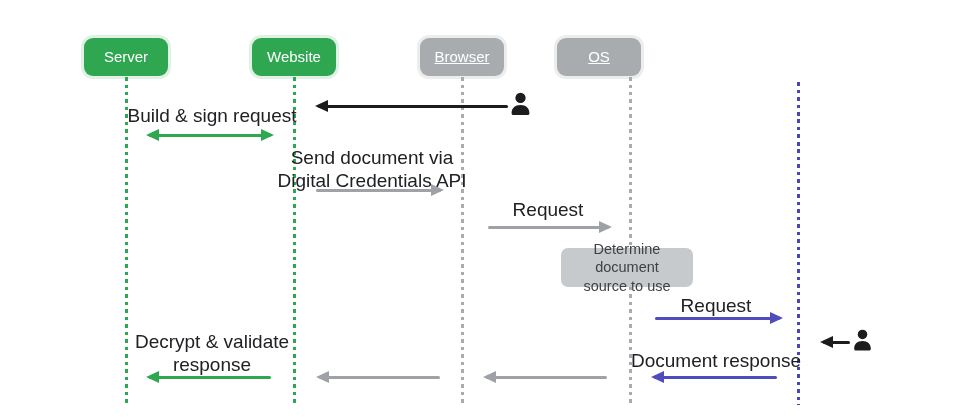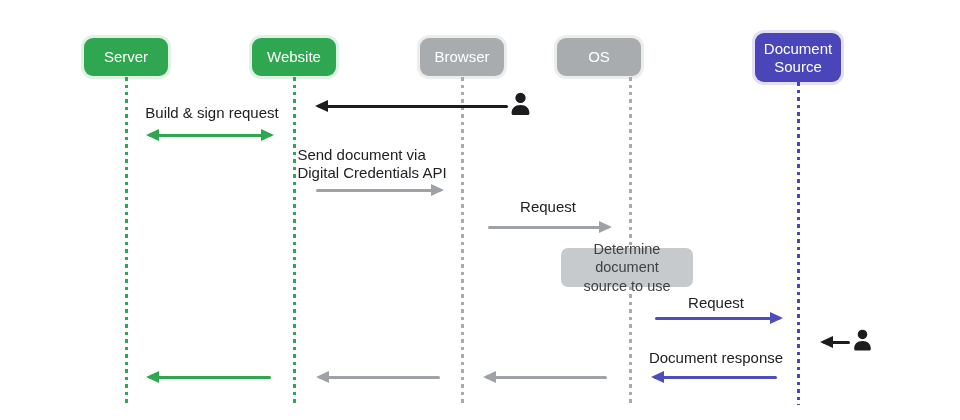--- a/index.html
+++ b/index.html
@@ -6,21 +6,21 @@
   body{font-family:"Liberation Sans","DejaVu Sans",sans-serif;}
   #stage{position:relative;width:960px;height:420px;background:var(--background,#fff);overflow:hidden;}
 
   
   .actor{
     position:absolute;display:flex;align-items:center;justify-content:center;
     border-radius:9px;color:#fff;font-size:15px;line-height:1.15;text-align:center;
     white-space:pre-line;
   }
   .actor.green{background:var(--green);box-shadow:0 0 0 3px rgba(46,167,80,.15);}
-  .actor.gray{background:var(--gray-box);box-shadow:0 0 0 3px rgba(168,172,175,.22);}
+  .actor.gray{background:var(--gray-box);box-shadow:0 0 0 3px rgba(168,172,175,.22);text-decoration:underline;}
   .actor.purple{background:var(--purple);box-shadow:0 0 0 3px rgba(74,69,184,.16);}
 
   
   .lifeline{
     position:absolute;width:3px;
     background:repeating-linear-gradient(180deg,var(--c) 0 3.5px,transparent 3.5px 7.5px);
   }
   .lifeline.green{--c:var(--green);}
   .lifeline.gray{--c:var(--gray-box);}
   .lifeline.purple{--c:var(--purple);}
@@ -32,22 +32,22 @@
   .arrow .head.left{left:0;border-right:13px solid currentColor;}
   .arrow .head.right{right:0;border-left:13px solid currentColor;}
   .arrow.green{color:var(--green);}
   .arrow.gray{color:var(--gray-arrow);}
   .arrow.purple{color:var(--purple-arrow);}
   .arrow.black{color:var(--black);}
 
   
   .label{
     position:absolute;transform:translateX(-50%);
-    font-size:15px;color:var(--label-text);line-height:1.22;
-    white-space:pre-line;
+    font-size:19px;color:var(--label-text);line-height:1.22;
+    text-align:center;white-space:pre-line;
   }
 
   
   .note{
     position:absolute;background:var(--note-bg);color:var(--note-text);
     border-radius:7px;font-size:14.5px;line-height:1.25;text-align:center;
     display:flex;align-items:center;justify-content:center;white-space:pre-line;
     padding:4px 8px;box-sizing:border-box;
   }
 
@@ -61,22 +61,20 @@
   <div class="lifeline green" style="left:125px;top:77px;height:328px"></div>
   <div class="lifeline green" style="left:293px;top:77px;height:328px"></div>
   <div class="lifeline gray" style="left:461px;top:77px;height:328px"></div>
   <div class="lifeline gray" style="left:629px;top:77px;height:328px"></div>
   <div class="lifeline purple" style="left:797px;top:82px;height:323px"></div>
 
   <div class="actor green" style="left:252px;top:38px;width:84px;height:38px">Website</div>
   <div class="actor green" style="left:84px;top:38px;width:84px;height:38px">Server</div>
   <div class="actor gray" style="left:420px;top:38px;width:84px;height:38px">Browser</div>
   <div class="actor gray" style="left:557px;top:38px;width:84px;height:38px">OS</div>
-  <div class="actor purple" style="left:755px;top:33px;width:86px;height:49px">Document
-Source</div>
 
   <div class="arrow black" style="left:315px;top:100px;width:196px">
     <span class="shaft"></span>
     <span class="head left"></span>
   </div>
   <div class="person" style="left:507px;top:91px">
     <svg width="27" height="29" viewBox="0 0 24 26" fill="currentColor" aria-hidden="true">
       <circle cx="12" cy="6.2" r="4.6"></circle>
       <path d="M12 12.6c-5 0-8 2.9-8 7.3 0 1 .7 1.7 1.6 1.7h12.8c.9 0 1.6-.7 1.6-1.7 0-4.4-3-7.3-8-7.3z"></path>
     </svg>
@@ -131,18 +129,20 @@
   <div class="arrow gray" style="left:483px;top:371px;width:127px">
     <span class="shaft"></span>
     <span class="head left"></span>
   </div>
 
   <div class="arrow gray" style="left:316px;top:371px;width:127px">
     <span class="shaft"></span>
     <span class="head left"></span>
   </div>
 
+  <div class="label" style="left:212px;top:330px">Decrypt &amp; validate
+response</div>
   <div class="arrow green" style="left:146px;top:371px;width:128px">
     <span class="shaft"></span>
     <span class="head left"></span>
   </div>
 
 </div>
 
 </body></html>

